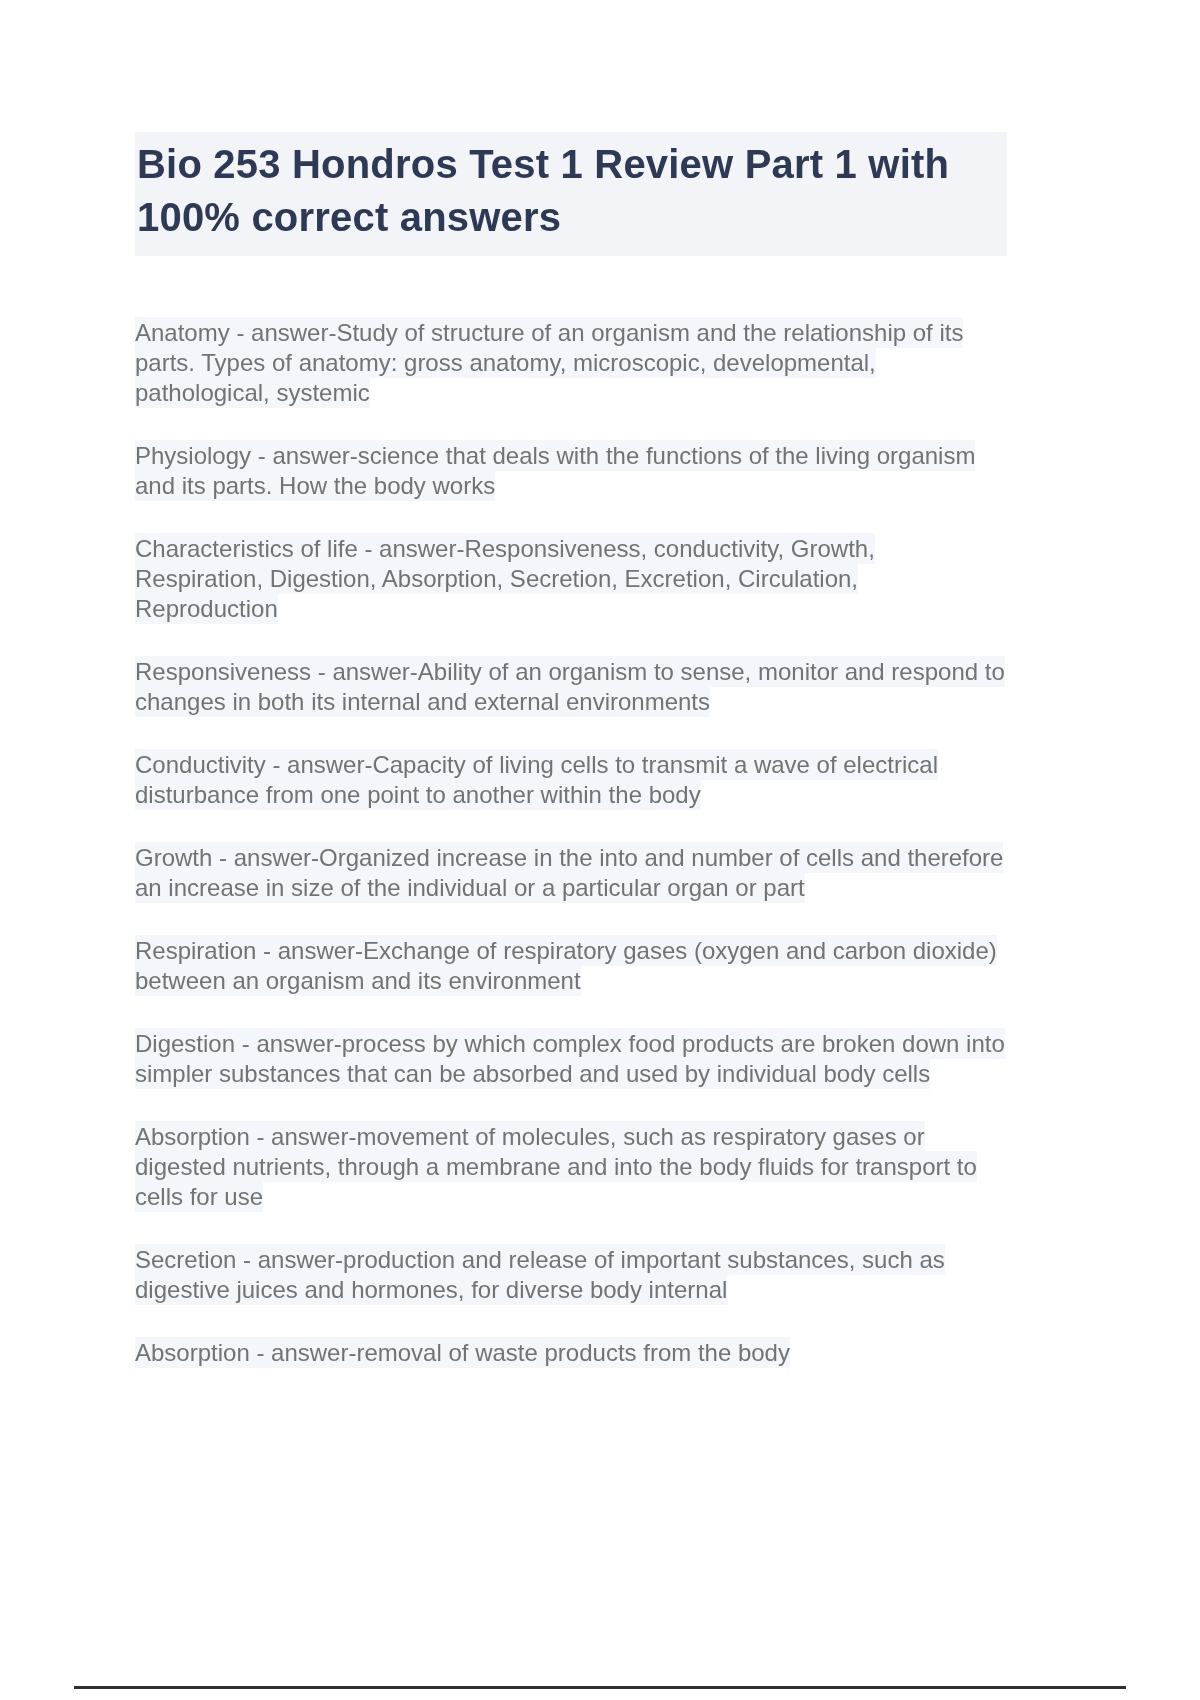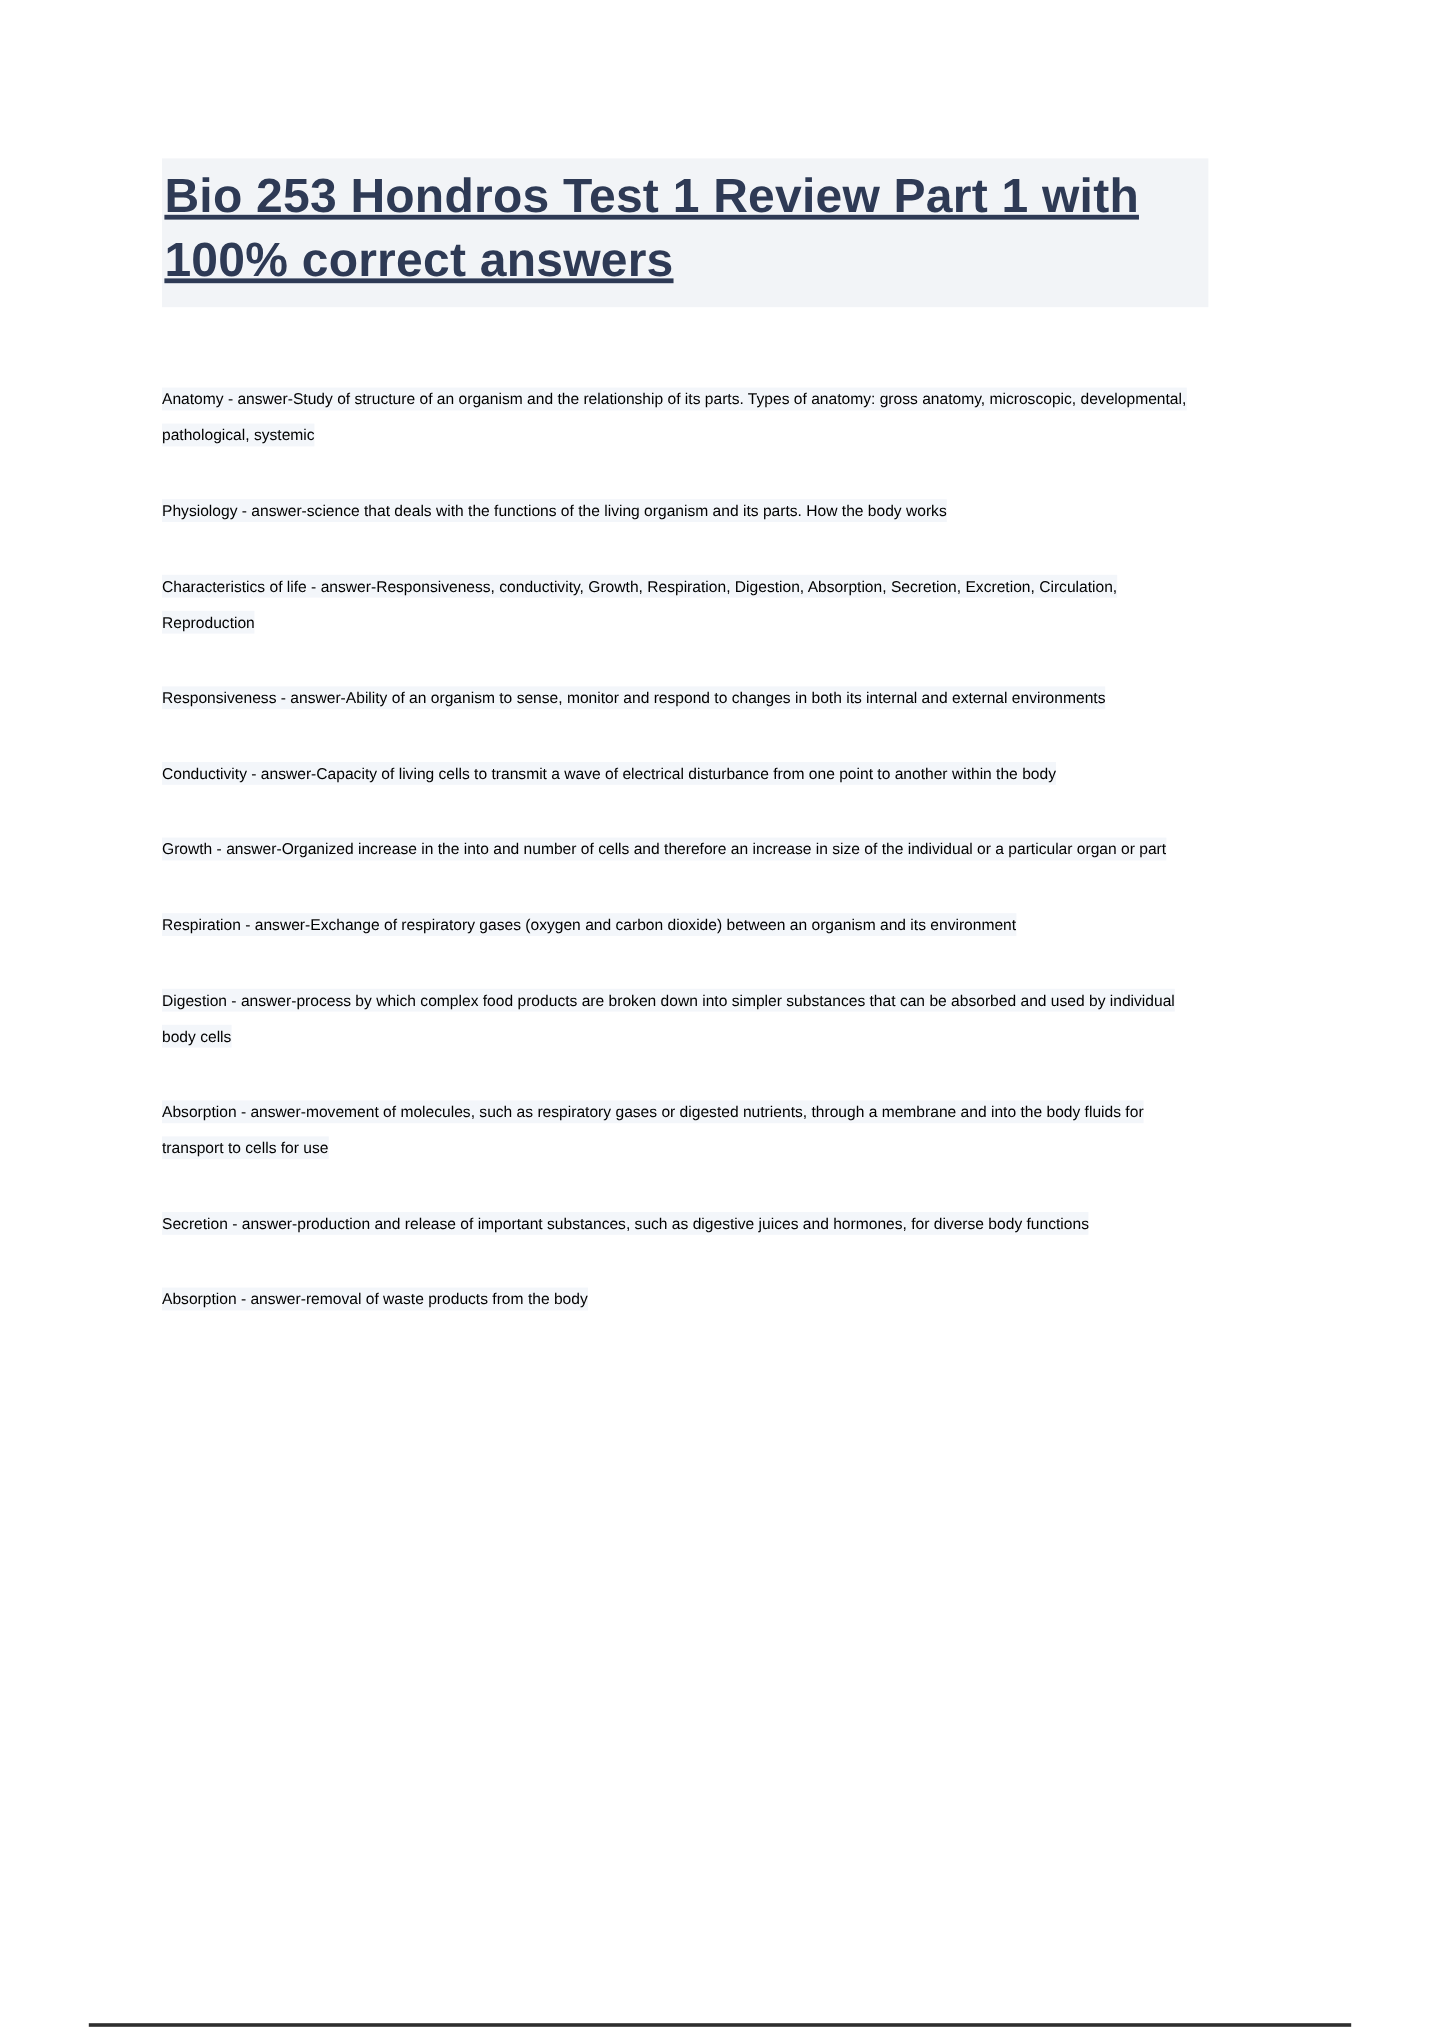--- a/index.html
+++ b/index.html
@@ -22,27 +22,26 @@
   }
   h1.doc-title {
     margin: 0 0 62px 0;
     padding: 6px 4px 12px 2px;
     font-size: 40px;
     line-height: 1.32;
     font-weight: 700;
     color: #2e3a55;
     background: #f2f4f7;
     letter-spacing: 0.2px;
-    text-decoration: underline;
   }
   .content p.para {
     margin: 12px 0 33px 0;
-    font-size: 13px;
+    font-size: 24px;
     line-height: 30px;
-    color: #000000;
+    color: #737373;
   }
   .content p.para span.hl {
     background: #f3f6fa;
     padding: 2px 0;
     box-decoration-break: clone;
     -webkit-box-decoration-break: clone;
   }
   .bottom-rule {
     position: absolute;
     left: 74px;
@@ -61,18 +60,18 @@
   <div class="content">
     <p class="para"><span class="hl">Anatomy - answer-Study of structure of an organism and the relationship of its parts. Types of anatomy: gross anatomy, microscopic, developmental, pathological, systemic</span></p>
     <p class="para"><span class="hl">Physiology - answer-science that deals with the functions of the living organism and its parts. How the body works</span></p>
     <p class="para"><span class="hl">Characteristics of life - answer-Responsiveness, conductivity, Growth, Respiration, Digestion, Absorption, Secretion, Excretion, Circulation, Reproduction</span></p>
     <p class="para"><span class="hl">Responsiveness - answer-Ability of an organism to sense, monitor and respond to changes in both its internal and external environments</span></p>
     <p class="para"><span class="hl">Conductivity - answer-Capacity of living cells to transmit a wave of electrical disturbance from one point to another within the body</span></p>
     <p class="para"><span class="hl">Growth - answer-Organized increase in the into and number of cells and therefore an increase in size of the individual or a particular organ or part</span></p>
     <p class="para"><span class="hl">Respiration - answer-Exchange of respiratory gases (oxygen and carbon dioxide) between an organism and its environment</span></p>
     <p class="para"><span class="hl">Digestion - answer-process by which complex food products are broken down into simpler substances that can be absorbed and used by individual body cells</span></p>
     <p class="para"><span class="hl">Absorption - answer-movement of molecules, such as respiratory gases or digested nutrients, through a membrane and into the body fluids for transport to cells for use</span></p>
-    <p class="para"><span class="hl">Secretion - answer-production and release of important substances, such as digestive juices and hormones, for diverse body functions</span></p>
+    <p class="para"><span class="hl">Secretion - answer-production and release of important substances, such as digestive juices and hormones, for diverse body internal</span></p>
     <p class="para"><span class="hl">Absorption - answer-removal of waste products from the body</span></p>
   </div>
 </div>
 
 <div class="bottom-rule"></div>
 
 </body></html>

